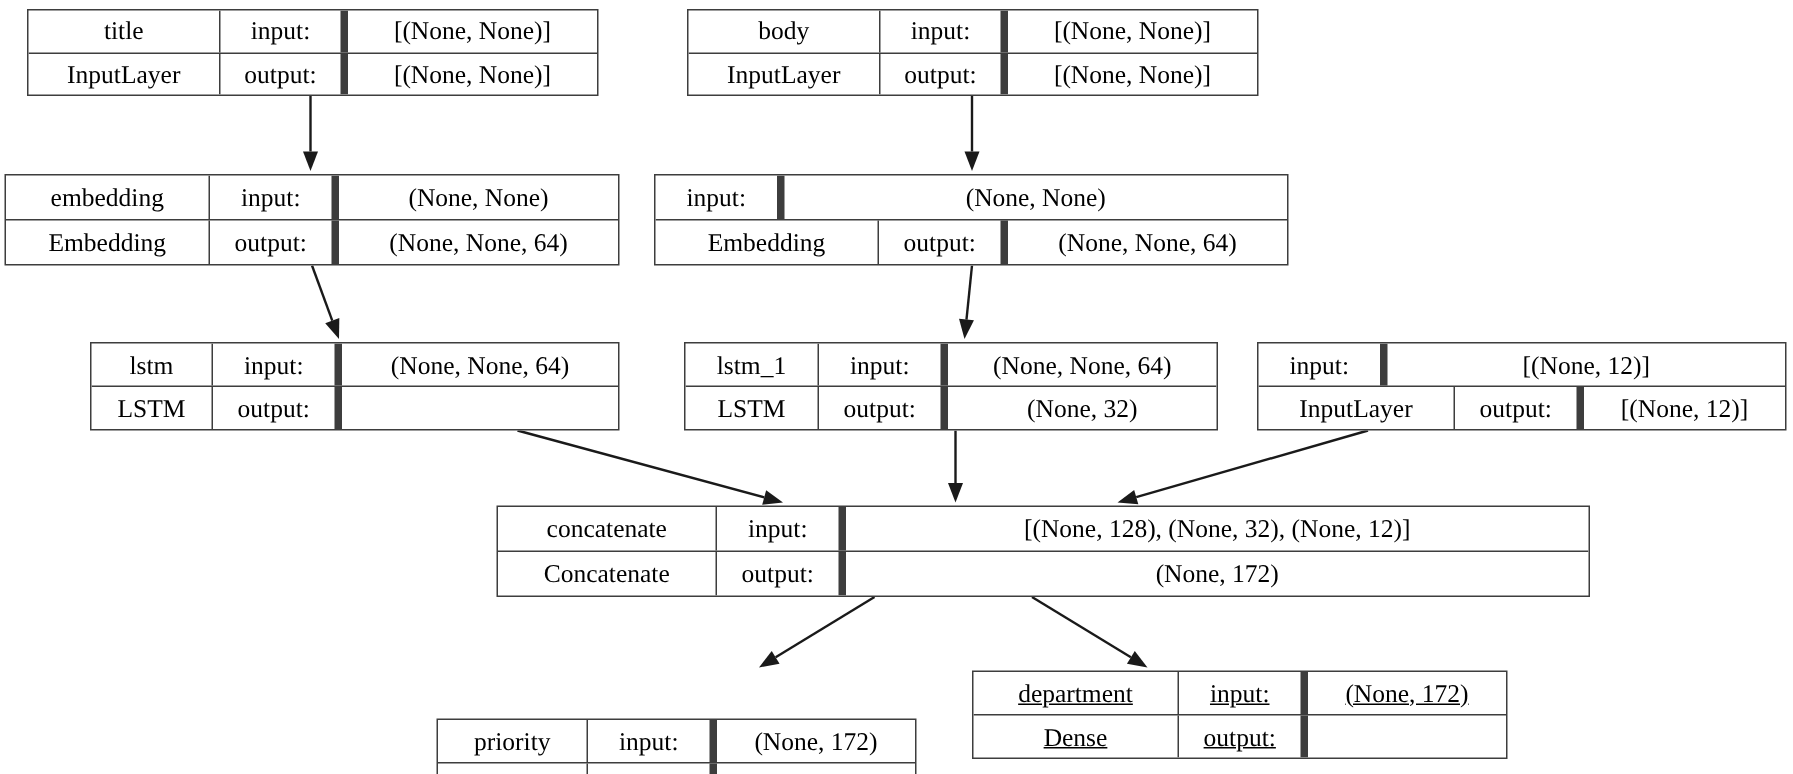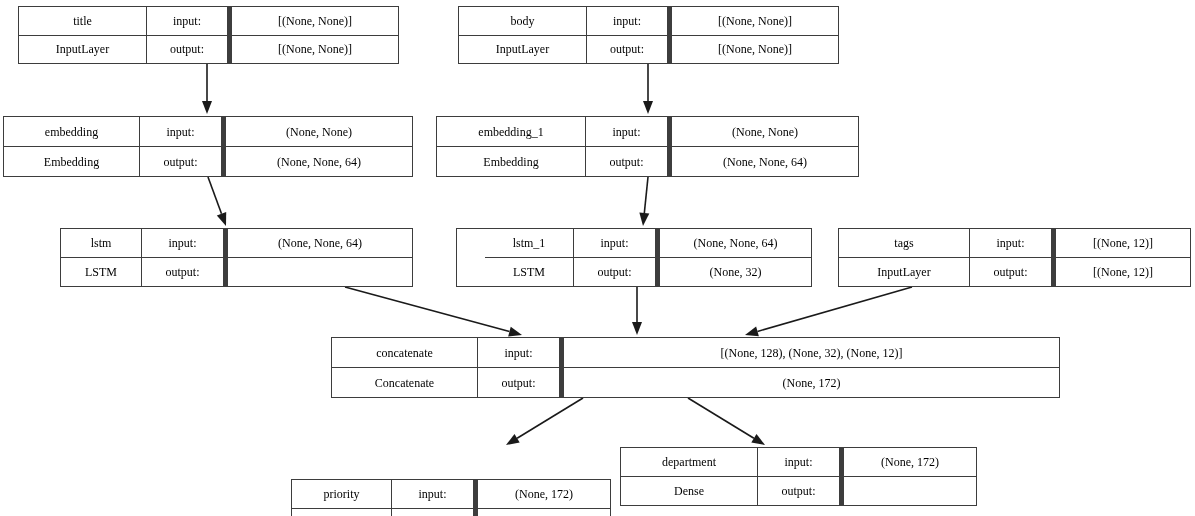--- a/index.html
+++ b/index.html
@@ -39,21 +39,21 @@
     min-height: 0;
   }
   .node-row.top {
     border-bottom: 1px solid #3d3d3d;
   }
   .cell {
     display: flex;
     align-items: center;
     justify-content: center;
     box-sizing: border-box;
-    font-size: 12px;
+    font-size: 17px;
     color: #000000;
     line-height: 1;
     white-space: nowrap;
     padding: 0 6px;
   }
   .cell.c-name {
     border-right: 1px solid #3d3d3d;
   }
   .cell.c-io {
     border-right: 5px solid #4d7c0f;
@@ -136,56 +136,54 @@
           <div class="cell c-shape">(None, None)</div>
         </div>
         <div class="node-row bottom">
           <div class="cell c-name" style="width: 136px; flex: 0 0 136px; border-right-color: rgb(61, 61, 61);">Embedding</div>
           <div class="cell c-io" style="width: 86px; flex: 0 0 86px; border-right-color: rgb(61, 61, 61);">output:</div>
           <div class="cell c-shape">(None, None, 64)</div>
         </div>
       </div>
       <div class="node" style="left: 436px; top: 116px; width: 423px; height: 61px; border-color: rgb(61, 61, 61);">
         <div class="node-row top" style="border-bottom-color: rgb(61, 61, 61);">
-          <div class="cell c-name" style="width: 149px; flex: 0 0 149px; border-right-color: rgb(61, 61, 61);">embedding_1</div>
           <div class="cell c-io" style="width: 86px; flex: 0 0 86px; border-right-color: rgb(61, 61, 61);">input:</div>
           <div class="cell c-shape">(None, None)</div>
         </div>
         <div class="node-row bottom">
           <div class="cell c-name" style="width: 149px; flex: 0 0 149px; border-right-color: rgb(61, 61, 61);">Embedding</div>
           <div class="cell c-io" style="width: 86px; flex: 0 0 86px; border-right-color: rgb(61, 61, 61);">output:</div>
           <div class="cell c-shape">(None, None, 64)</div>
         </div>
       </div>
       <div class="node" style="left: 60px; top: 228px; width: 353px; height: 59px; border-color: rgb(61, 61, 61);">
         <div class="node-row top" style="border-bottom-color: rgb(61, 61, 61);">
           <div class="cell c-name" style="width: 81px; flex: 0 0 81px; border-right-color: rgb(61, 61, 61);">lstm</div>
           <div class="cell c-io" style="width: 86px; flex: 0 0 86px; border-right-color: rgb(61, 61, 61);">input:</div>
           <div class="cell c-shape">(None, None, 64)</div>
         </div>
         <div class="node-row bottom">
           <div class="cell c-name" style="width: 81px; flex: 0 0 81px; border-right-color: rgb(61, 61, 61);">LSTM</div>
           <div class="cell c-io" style="width: 86px; flex: 0 0 86px; border-right-color: rgb(61, 61, 61);">output:</div>
         </div>
       </div>
-      <div class="node" style="left: 456px; top: 228px; width: 356px; height: 59px; border-color: rgb(61, 61, 61); padding-left: 28px;">
+      <div class="node" style="left: 456px; top: 228px; width: 356px; height: 59px; border-color: rgb(61, 61, 61);">
         <div class="node-row top" style="border-bottom-color: rgb(61, 61, 61);">
           <div class="cell c-name" style="width: 89px; flex: 0 0 89px; border-right-color: rgb(61, 61, 61);">lstm_1</div>
           <div class="cell c-io" style="width: 86px; flex: 0 0 86px; border-right-color: rgb(61, 61, 61);">input:</div>
           <div class="cell c-shape">(None, None, 64)</div>
         </div>
         <div class="node-row bottom">
           <div class="cell c-name" style="width: 89px; flex: 0 0 89px; border-right-color: rgb(61, 61, 61);">LSTM</div>
           <div class="cell c-io" style="width: 86px; flex: 0 0 86px; border-right-color: rgb(61, 61, 61);">output:</div>
           <div class="cell c-shape">(None, 32)</div>
         </div>
       </div>
       <div class="node" style="left: 838px; top: 228px; width: 353px; height: 59px; border-color: rgb(61, 61, 61);">
         <div class="node-row top" style="border-bottom-color: rgb(61, 61, 61);">
-          <div class="cell c-name" style="width: 131px; flex: 0 0 131px; border-right-color: rgb(61, 61, 61);">tags</div>
           <div class="cell c-io" style="width: 86px; flex: 0 0 86px; border-right-color: rgb(61, 61, 61);">input:</div>
           <div class="cell c-shape">[(None, 12)]</div>
         </div>
         <div class="node-row bottom">
           <div class="cell c-name" style="width: 131px; flex: 0 0 131px; border-right-color: rgb(61, 61, 61);">InputLayer</div>
           <div class="cell c-io" style="width: 86px; flex: 0 0 86px; border-right-color: rgb(61, 61, 61);">output:</div>
           <div class="cell c-shape">[(None, 12)]</div>
         </div>
       </div>
       <div class="node" style="left: 331px; top: 337px; width: 729px; height: 61px; border-color: rgb(61, 61, 61);">
@@ -205,21 +203,21 @@
           <div class="cell c-name" style="width: 100px; flex: 0 0 100px; border-right-color: rgb(61, 61, 61);">priority</div>
           <div class="cell c-io" style="width: 86px; flex: 0 0 86px; border-right-color: rgb(61, 61, 61);">input:</div>
           <div class="cell c-shape">(None, 172)</div>
         </div>
         <div class="node-row bottom">
           <div class="cell c-name" style="width: 100px; flex: 0 0 100px; border-right-color: rgb(61, 61, 61);">Dense</div>
           <div class="cell c-io" style="width: 86px; flex: 0 0 86px; border-right-color: rgb(61, 61, 61);">output:</div>
           <div class="cell c-shape">(None, 2)</div>
         </div>
       </div>
-      <div class="node" style="left: 620px; top: 447px; width: 357px; height: 59px; border-color: rgb(61, 61, 61);">
+      <div class="node" style="left: 648px; top: 447px; width: 357px; height: 59px; border-color: rgb(61, 61, 61); text-decoration: underline;">
         <div class="node-row top" style="border-bottom-color: rgb(61, 61, 61);">
           <div class="cell c-name" style="width: 137px; flex: 0 0 137px; border-right-color: rgb(61, 61, 61);">department</div>
           <div class="cell c-io" style="width: 86px; flex: 0 0 86px; border-right-color: rgb(61, 61, 61);">input:</div>
           <div class="cell c-shape">(None, 172)</div>
         </div>
         <div class="node-row bottom">
           <div class="cell c-name" style="width: 137px; flex: 0 0 137px; border-right-color: rgb(61, 61, 61);">Dense</div>
           <div class="cell c-io" style="width: 86px; flex: 0 0 86px; border-right-color: rgb(61, 61, 61);">output:</div>
         </div>
       </div>

